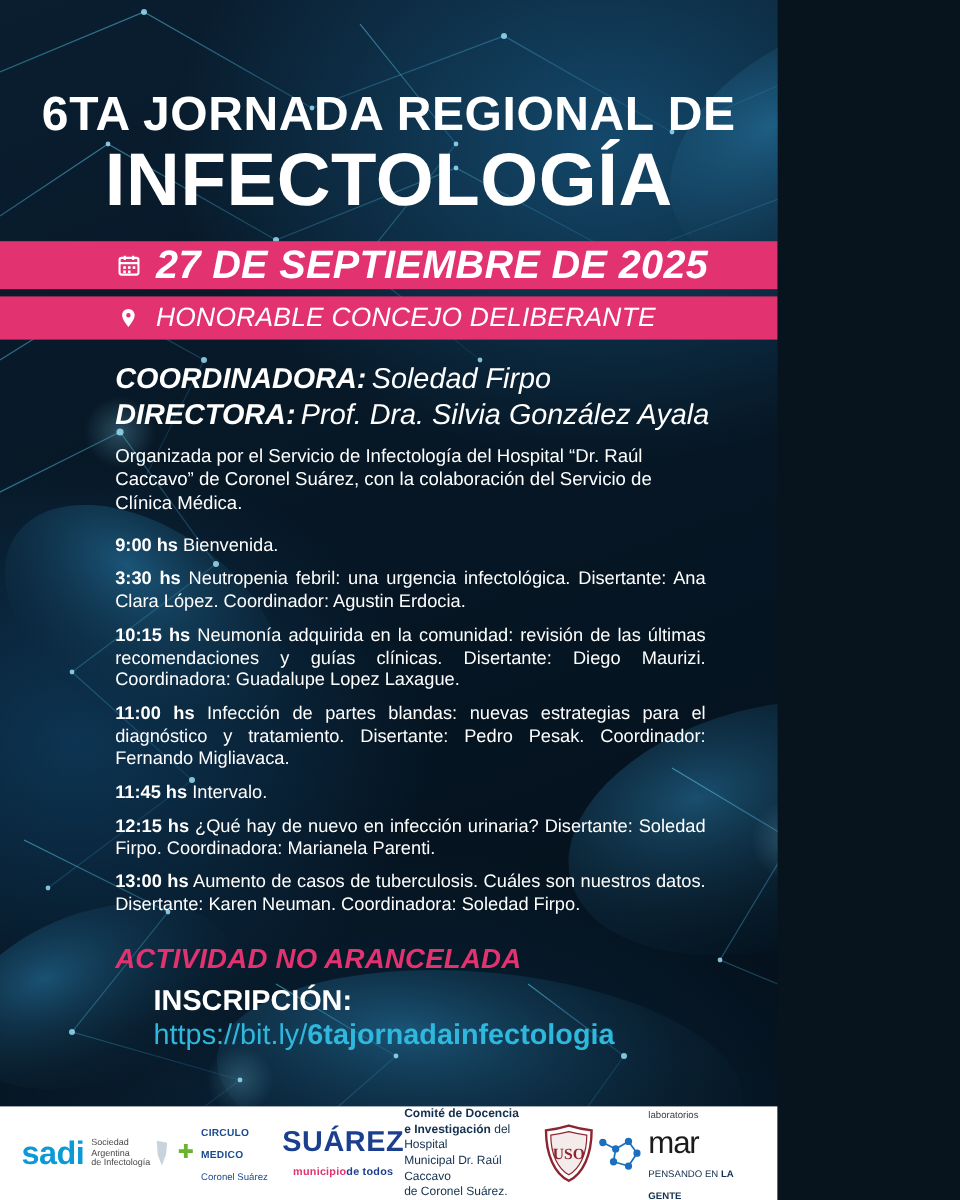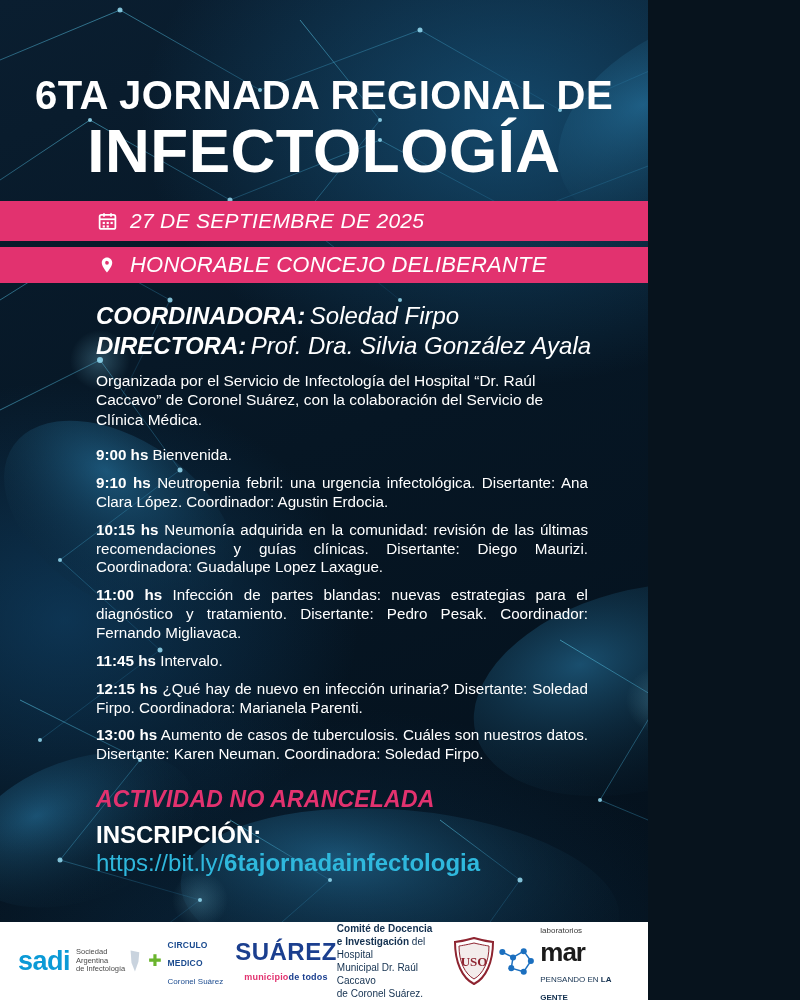--- a/index.html
+++ b/index.html
@@ -62,23 +62,23 @@
     margin-top: 18px;
     background: #e2326f;
     height: 40px;
     display: flex;
     align-items: center;
     padding-left: 96px;
     color: #ffffff;
   }
   .bar.second { margin-top: 6px; height: 36px; background: #e2326f; }
   .bar-text {
-    font-size: 21px;
+    font-size: 33px;
     font-style: italic;
-    font-weight: normal;
+    font-weight: bold;
     letter-spacing: 0.3px;
     margin-left: 12px;
   }
   .bar.second .bar-text { font-size: 22px; font-weight: normal; font-style: italic; letter-spacing: 0.2px;}
   .bar-icon { display: inline-flex; align-items: center; justify-content: center; width: 22px; height: 24px;}
 
   .roles { padding: 18px 0 0 96px; }
   .role-row { color: #ffffff; line-height: 1.25; }
   .role-label { font-size: 24px; font-weight: bold; font-style: italic; }
   .role-name { font-size: 24px; font-style: italic; font-weight: normal; }
@@ -107,20 +107,21 @@
     font-style: italic;
     font-size: 23px;
     padding: 22px 0 0 96px;
     letter-spacing: 0.2px;
   }
   .signup {
     padding: 8px 0 0 96px;
     color: #ffffff;
     font-size: 24px;
     font-weight: bold;
+    margin-left: 32px;
   }
   .signup .url {
     color: #2fb8dd;
     font-weight: normal;
   }
   .signup .url .b { font-weight: bold; color: #2fb8dd; }
 
   
   .logos {
     position: absolute;
@@ -146,21 +147,21 @@
   .cm-sub { color: #1b4b8f; font-size: 8px; }
   .cm-map { width: 16px; height: 26px; }
 
   .suarez-word { color: #1b3f8f; font-size: 24px; font-weight: bold; letter-spacing: 0.5px; }
   .suarez-sub { color: #e2326f; font-size: 9px; font-weight: bold; letter-spacing: 0.2px;}
   .suarez-sub b { color: #1b3f8f; }
 
   .comite { color: #13304f; font-size: 10px; line-height: 1.3; max-width: 130px; }
   .comite b { font-weight: bold; }
 
-  .mar-word { color: #1b1b1b; font-size: 26px; font-weight: bold; letter-spacing: -1px; }
+  .mar-word { color: #1b1b1b; font-size: 26px; font-weight: normal; letter-spacing: -1px; }
   .mar-top { color: #3a3a3a; font-size: 8px; }
   .mar-sub { color: #13304f; font-size: 8px; }
   .mar-sub b { color: #13304f; font-weight: bold; }
 </style>
 </head>
 <body>
 
 <div class="poster">
 
   <svg class="bg-svg" viewBox="0 0 800 1000" preserveAspectRatio="none">
@@ -285,21 +286,21 @@
     </div>
 
     <div class="org">Organizada por el Servicio de Infectología del Hospital “Dr. Raúl Caccavo” de Coronel Suárez, con la colaboración del Servicio de Clínica Médica.</div>
 
     <div class="agenda">
       <div class="item">
         <span class="t">9:00 hs</span>
         <span>Bienvenida.</span>
       </div>
       <div class="item">
-        <span class="t">9:10 hs</span>
+        <span class="t">3:30 hs</span>
         <span>Neutropenia febril: una urgencia infectológica. Disertante: Ana Clara López. Coordinador: Agustin Erdocia.</span>
       </div>
       <div class="item">
         <span class="t">10:15 hs</span>
         <span>Neumonía adquirida en la comunidad: revisión de las últimas recomendaciones y guías clínicas. Disertante: Diego Maurizi. Coordinadora: Guadalupe Lopez Laxague.</span>
       </div>
       <div class="item">
         <span class="t">11:00 hs</span>
         <span>Infección de partes blandas: nuevas estrategias para el diagnóstico y tratamiento. Disertante: Pedro Pesak. Coordinador: Fernando Migliavaca.</span>
       </div>

